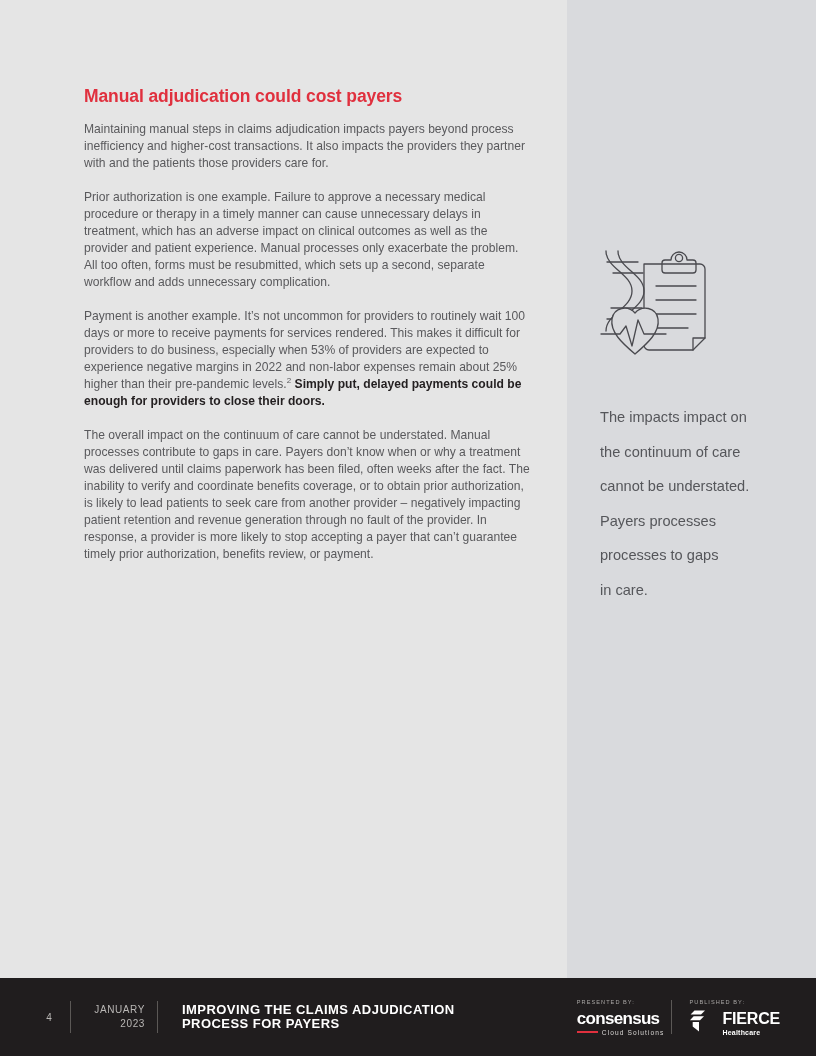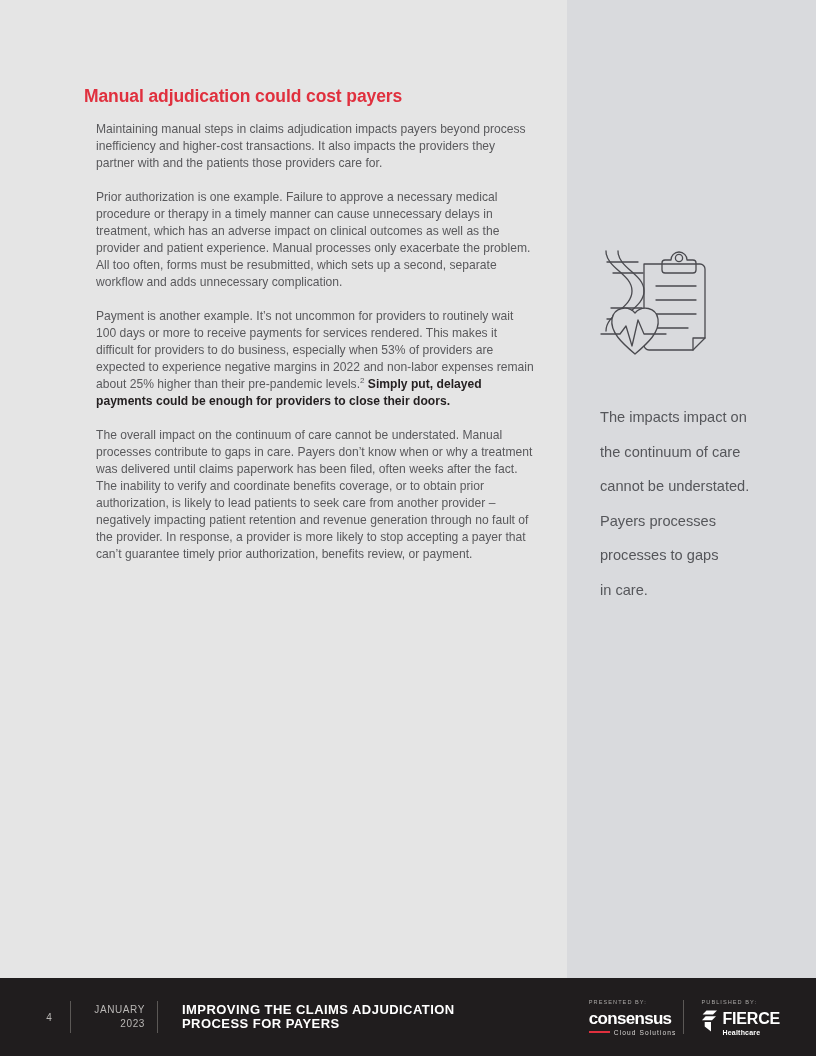--- a/index.html
+++ b/index.html
@@ -47,21 +47,21 @@
     color: #e0303e;
     letter-spacing: -0.1px;
     margin: 0 0 14px 0;
     line-height: 1.2;
   }
 
   .body-p {
     font-size: 12.1px;
     line-height: 17px;
     color: #59595c;
-    margin: 0 0 17px 12px;
+    margin: 0 0 17px 0;
     letter-spacing: 0.01px;
   }
   .body-p:last-child { margin-bottom: 0; }
 
   .body-p b {
     color: #231f20;
     font-weight: bold;
   }
   .body-p sup {
     font-size: 8px;
@@ -183,21 +183,21 @@
     height: 1.4px;
     background: #e0303e;
     margin-right: 4px;
   }
   .consensus-tag {
     font-size: 6.6px;
     color: #d8d6d4;
     letter-spacing: 1.1px;
   }
 
-  .fierce-row { display: flex; align-items: center; }
+  .fierce-row { display: flex; align-items: center; gap: 12px; }
   .fierce-mark { margin-right: 5px; }
   .fierce-word {
     font-size: 16px;
     font-weight: bold;
     color: #ffffff;
     letter-spacing: -0.2px;
     line-height: 16px;
   }
   .fierce-sub {
     font-size: 7px;

